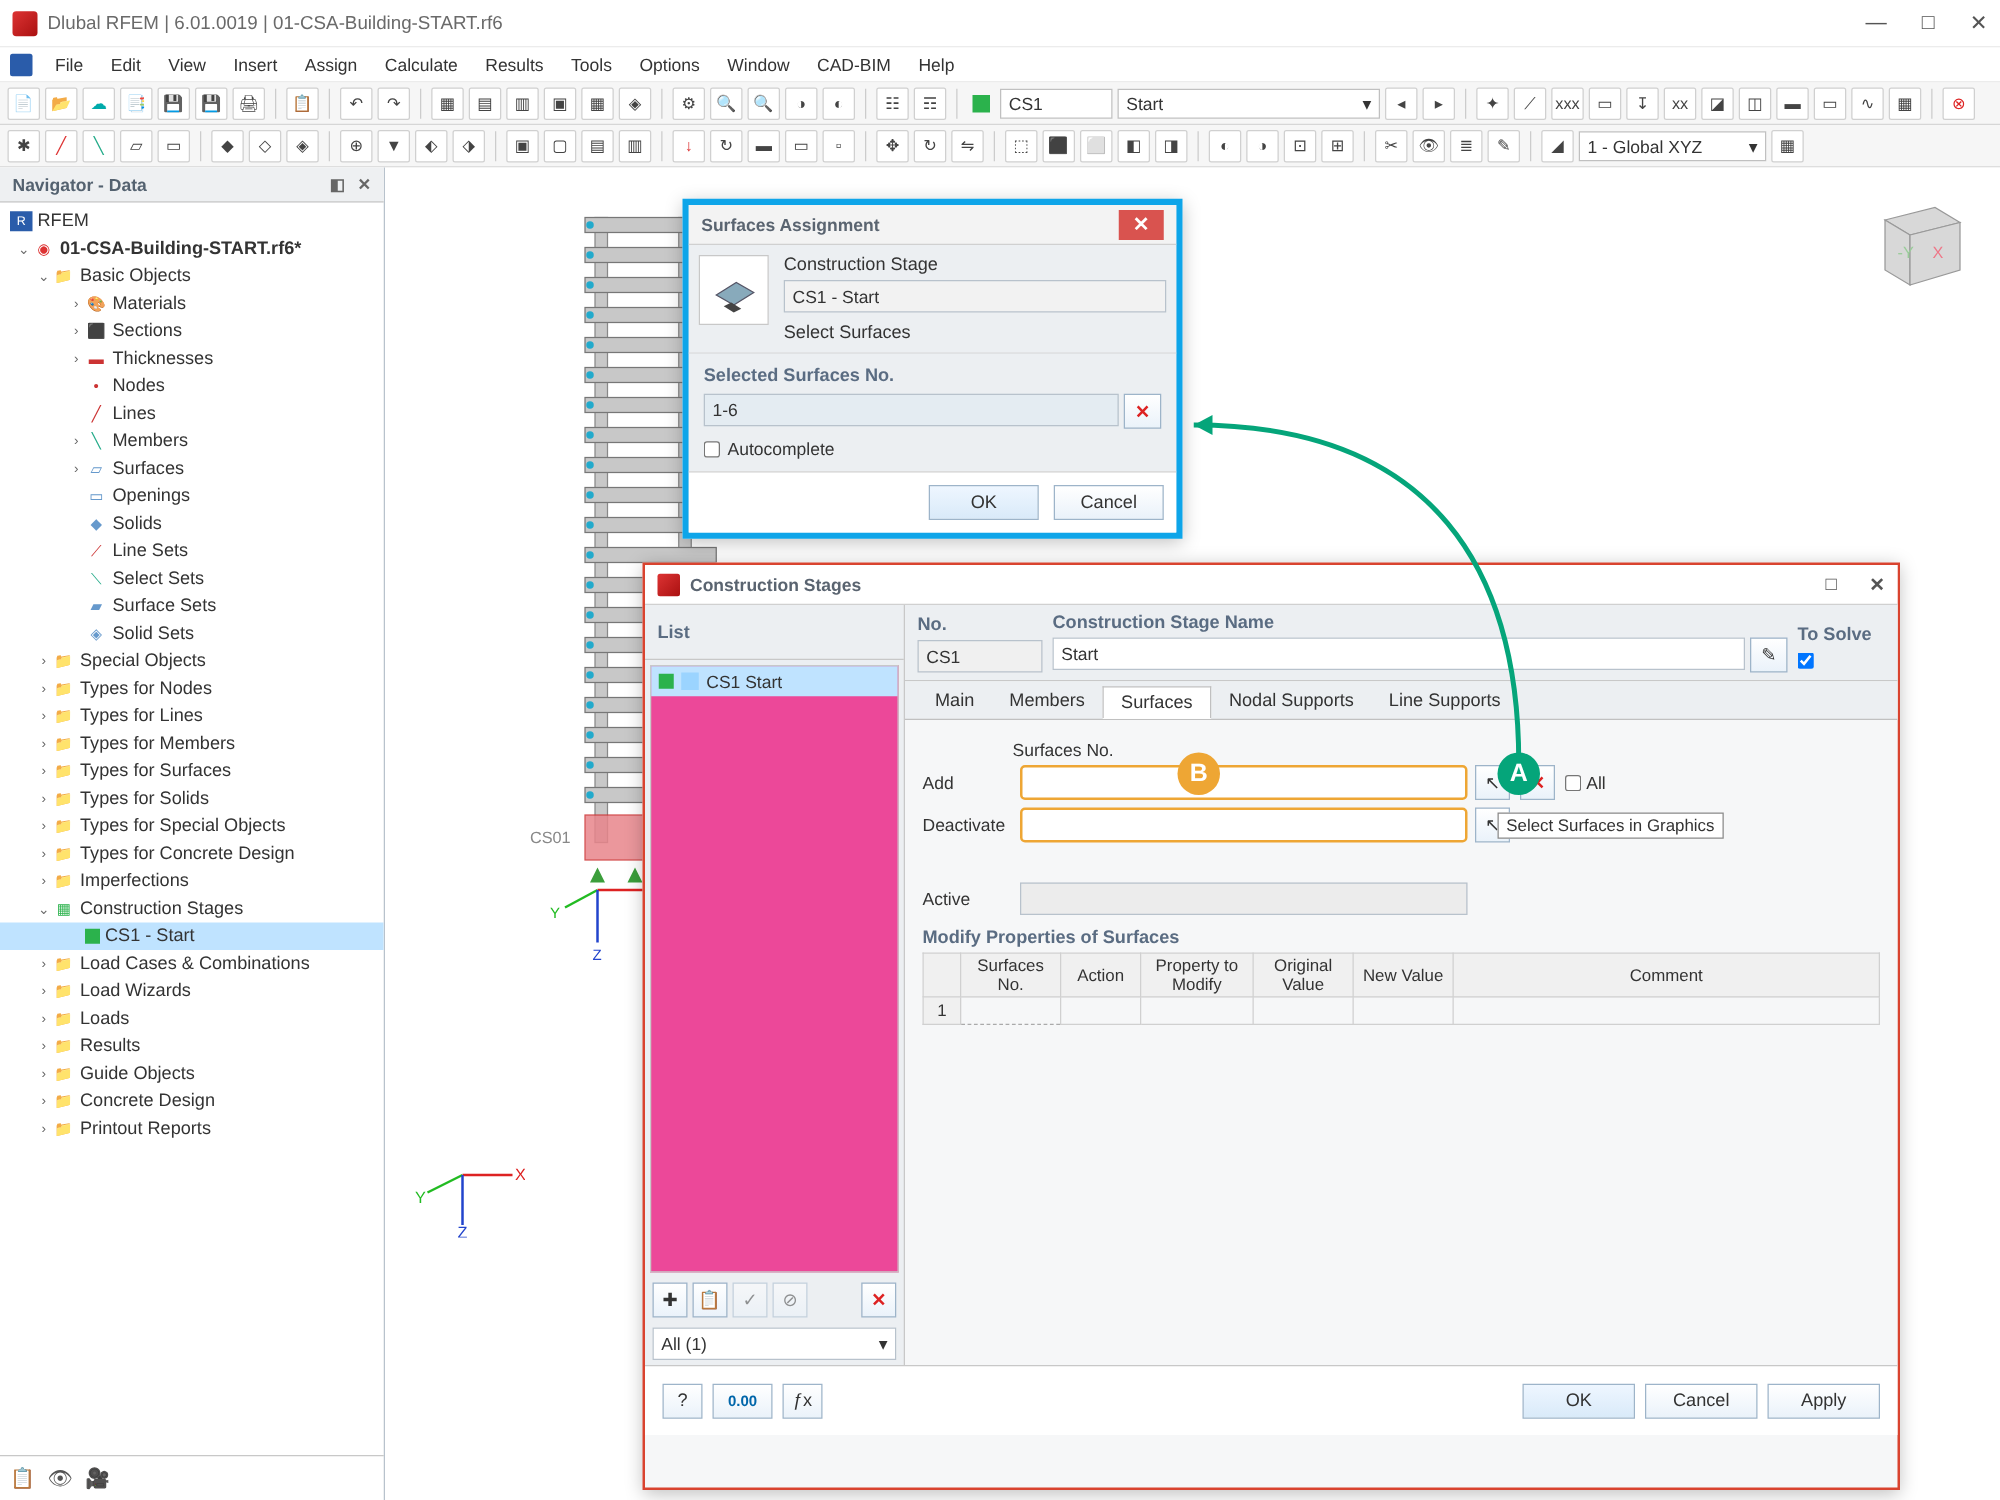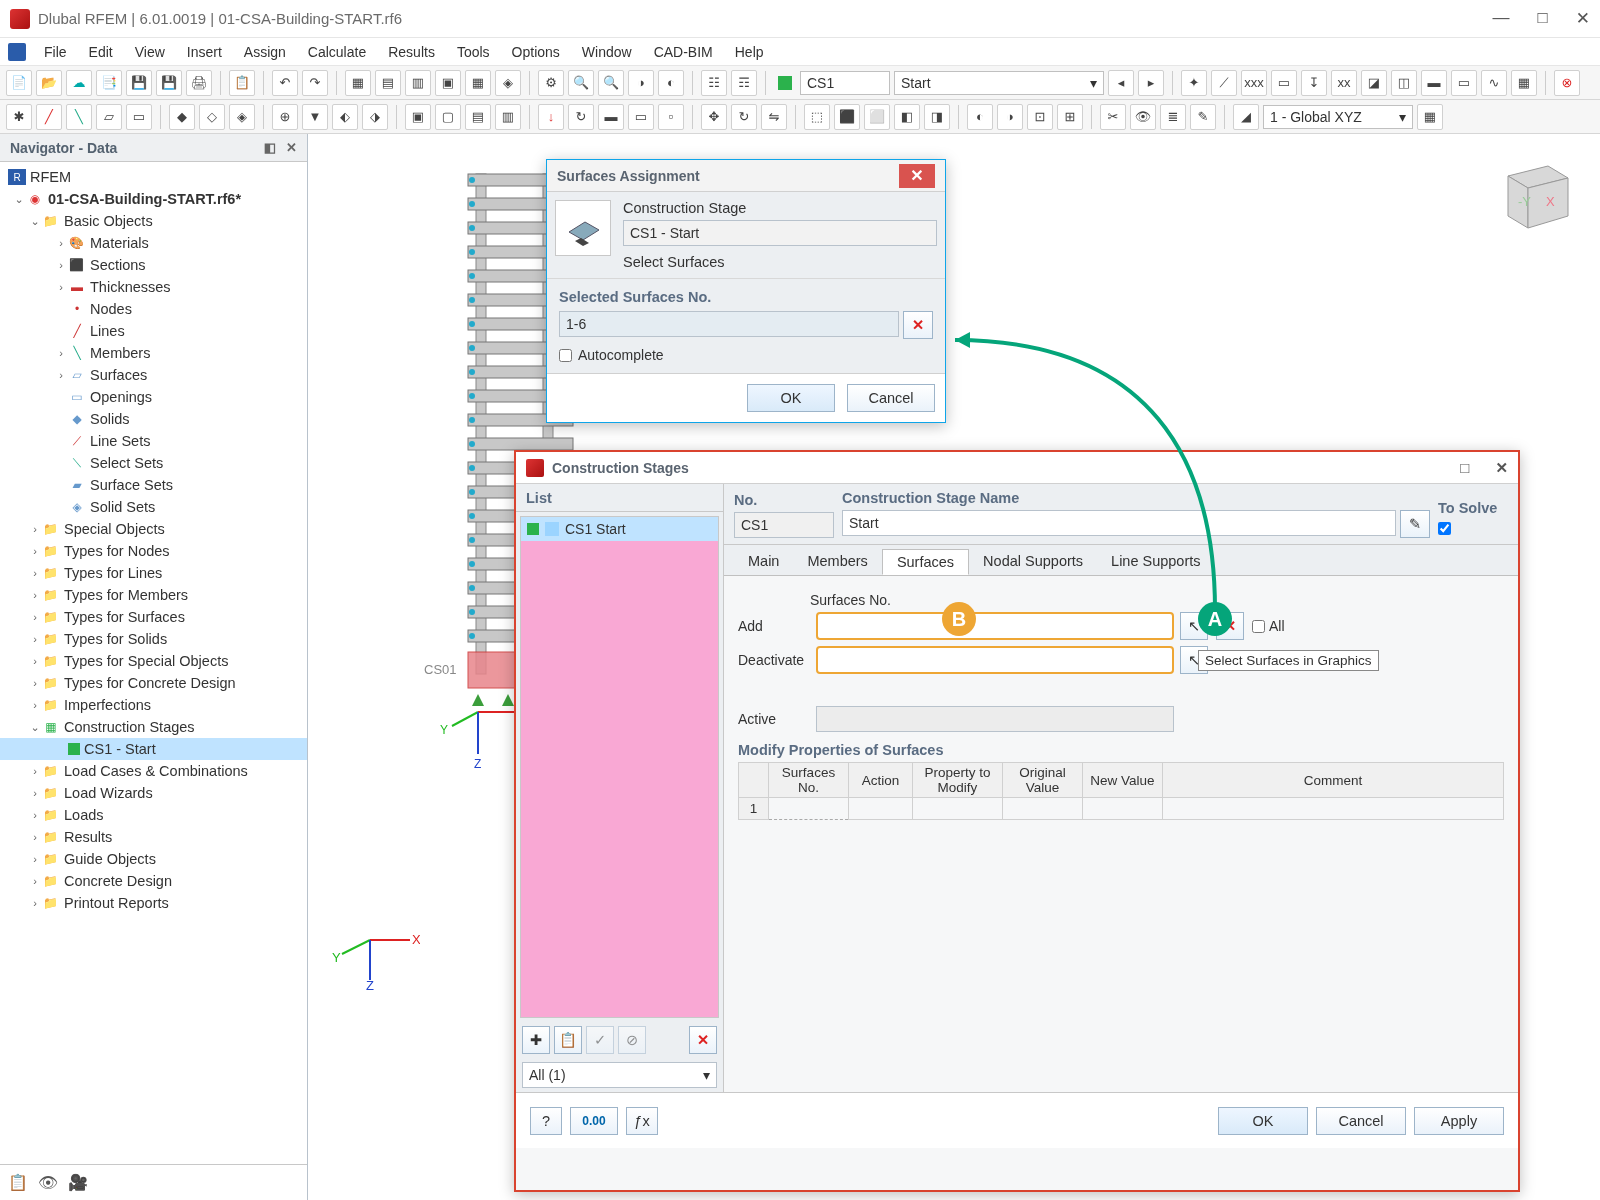--- a/index.html
+++ b/index.html
@@ -22,21 +22,21 @@
 .nav-tree { flex: 1; overflow: auto; padding: 4px 0; font-size: 14.5px; }
 .nav-tree .row { display: flex; align-items: center; height: 22px; padding-left: 8px; white-space: nowrap; }
 .nav-tree .row.sel { background: #bfe3ff; }
 .nav-tree .tw { width: 14px; display: inline-block; text-align: center; color: #666; font-size: 11px; }
 .nav-tree .ic { width: 18px; height: 16px; display: inline-flex; align-items: center; justify-content: center; margin-right: 4px; font-size: 12px; }
 .nav-tree .folder { color: #e6c162; }
 .nav-bottom { height: 36px; border-top: 1px solid #c8c8c8; display: flex; align-items: center; padding: 0 8px; gap: 10px; font-size: 16px; color: #555; }
 .canvas { flex: 1; position: relative; background: #fff; }
 .cube { position: absolute; top: 12px; right: 20px; width: 92px; height: 92px; }
 .model { position: absolute; top: 20px; left: 120px; width: 200px; height: 640px; }
-.dialog { position: absolute; background: #f6f7f8; border: 1px solid #0ea5e9; box-shadow: 0 3px 14px rgba(0,0,0,0.25); }
+.dialog { position: absolute; background: #f6f7f8; border: 5px solid #0ea5e9; box-shadow: 0 3px 14px rgba(0,0,0,0.25); }
 .dlg-title { height: 32px; background: #fff; display: flex; align-items: center; padding: 0 10px; font-weight: 600; color: #5a6470; border-bottom: 1px solid #d0d0d0; }
 .dlg-title .logo { width: 18px; height: 18px; background: linear-gradient(135deg,#d33,#a11); border-radius: 2px; margin-right: 8px; }
 .dlg-title .close { margin-left: auto; width: 36px; height: 24px; background: #d9534f; color: #fff; display: flex; align-items: center; justify-content: center; font-size: 16px; }
 .btn-std { height: 28px; border: 1px solid #9db4c9; background: linear-gradient(#fff,#eaf2fa); padding: 0 10px; font-size: 14.5px; display: flex; align-items: center; justify-content: center; }
 .section-label { font-weight: 600; color: #5a6c82; font-size: 14.5px; }
 .input-box { height: 26px; border: 1px solid #b8c2cc; background: #fff; padding: 0 6px; font-size: 14px; display: flex; align-items: center; }
 .orange-box { border: 2.5px solid #eea634; border-radius: 4px; background: #fff; height: 28px; }
 .badge { width: 34px; height: 34px; border-radius: 50%; color: #fff; font-weight: 700; font-size: 20px; display: flex; align-items: center; justify-content: center; position: absolute; }
 .tab { padding: 4px 14px; font-size: 14.5px; color: #333; }
 .tab.active { background: #fff; border: 1px solid #c0c0c0; border-bottom: 1px solid #fff; }
@@ -515,22 +515,22 @@
     <div class="logo"></div>
     <span>Construction Stages</span>
     <div style="margin-left:auto;display:flex;gap:26px;color:#555;font-size:15px">
       <span>□</span>
       <span>✕</span>
     </div>
   </div>
   <div style="display:flex;height:608px">
 
     <div style="width:208px;border-right:1px solid #c8c8c8;background:#eceff2;display:flex;flex-direction:column">
-      <div style="height:28px;display:flex;align-items:center;padding:12px 10px;border-bottom:1px solid #c8c8c8" class="section-label">List</div>
-      <div style="flex:1;background:#f9a8d4;margin:4px;border:1px solid #c8c8c8">
+      <div style="height:44px;display:flex;align-items:center;padding:12px 10px;border-bottom:1px solid #c8c8c8" class="section-label">List</div>
+      <div style="flex:1;background:#ec4899;margin:4px;border:1px solid #c8c8c8">
         <div style="background:#bfe3ff;padding:4px 6px;display:flex;align-items:center;gap:6px">
           <span style="width:12px;height:12px;background:#2bb24c;display:inline-block"></span>
           <span style="width:14px;height:14px;background:#9bd4ff;display:inline-block"></span>
           <span>CS1  Start</span>
         </div>
       </div>
       <div style="padding:4px 6px;display:flex;gap:4px;align-items:center">
         <div class="btn-std" style="width:28px;padding:0">✚</div>
         <div class="btn-std" style="width:28px;padding:0">📋</div>
         <div class="btn-std" style="width:28px;padding:0;opacity:0.5">✓</div>

